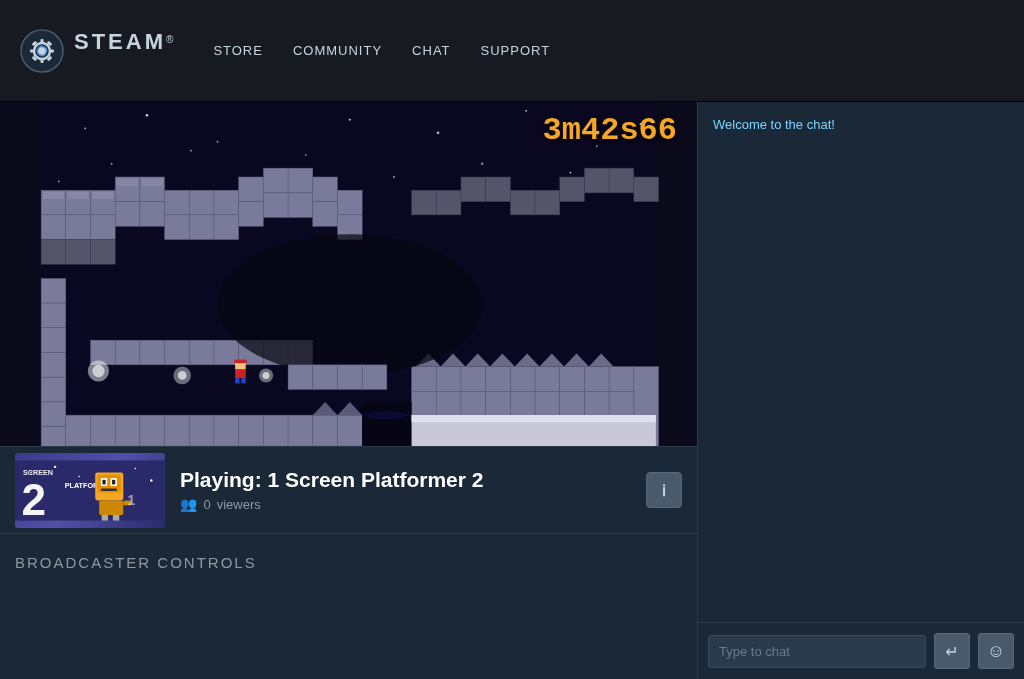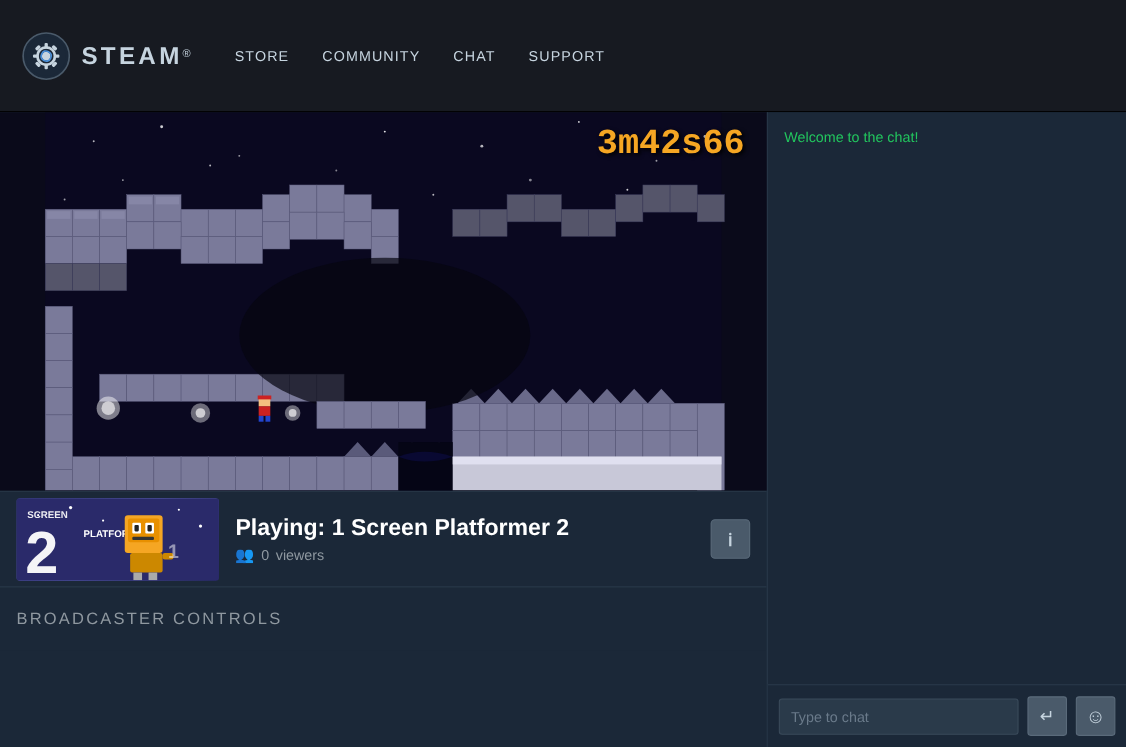--- a/index.html
+++ b/index.html
@@ -16,21 +16,20 @@
     #header {
       background: #171a21;
       height: 102px;
       display: flex;
       align-items: center;
       padding: 0 20px;
       border-bottom: 1px solid #000;
     }
     #logo-area {
       display: flex;
-      align-items: center;
       margin-right: 40px;
     }
     #steam-logo {
       width: 44px;
       height: 44px;
       margin-right: 10px;
     }
     #steam-wordmark {
       color: #c6d4df;
       font-size: 22px;
@@ -104,21 +103,21 @@
     #game-info-bar {
       background: #1b2838;
       height: 87px;
       display: flex;
       align-items: center;
       padding: 0 15px;
       border-top: 1px solid #2a3a4a;
       gap: 15px;
     }
     #game-thumbnail {
-      width: 184px;
+      width: 150px;
       height: 75px;
       border-radius: 3px;
       overflow: hidden;
       flex-shrink: 0;
       background: linear-gradient(135deg, #3a3a8a 0%, #5050aa 50%, #2a2a6a 100%);
       display: flex;
       align-items: flex-end;
       justify-content: center;
       position: relative;
     }
@@ -177,21 +176,21 @@
       display: flex;
       flex-direction: column;
       border-left: 1px solid #2a3a4a;
     }
     #chat-messages {
       flex: 1;
       padding: 15px;
       overflow-y: auto;
     }
     #welcome-message {
-      color: #22c55e;
+      color: #7dd3fc;
       font-size: 13px;
     }
     #chat-input-bar {
       border-top: 1px solid #2a3a4a;
       padding: 10px;
       display: flex;
       align-items: center;
       gap: 8px;
       background: #1b2838;
       justify-content: center;

